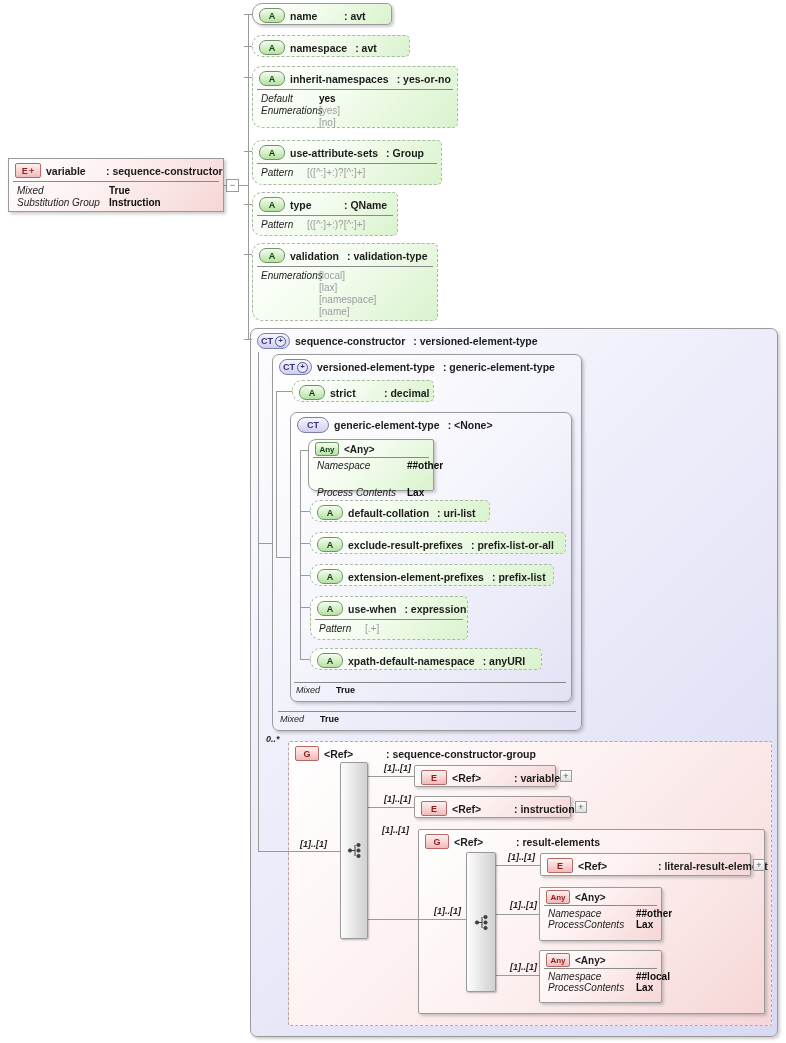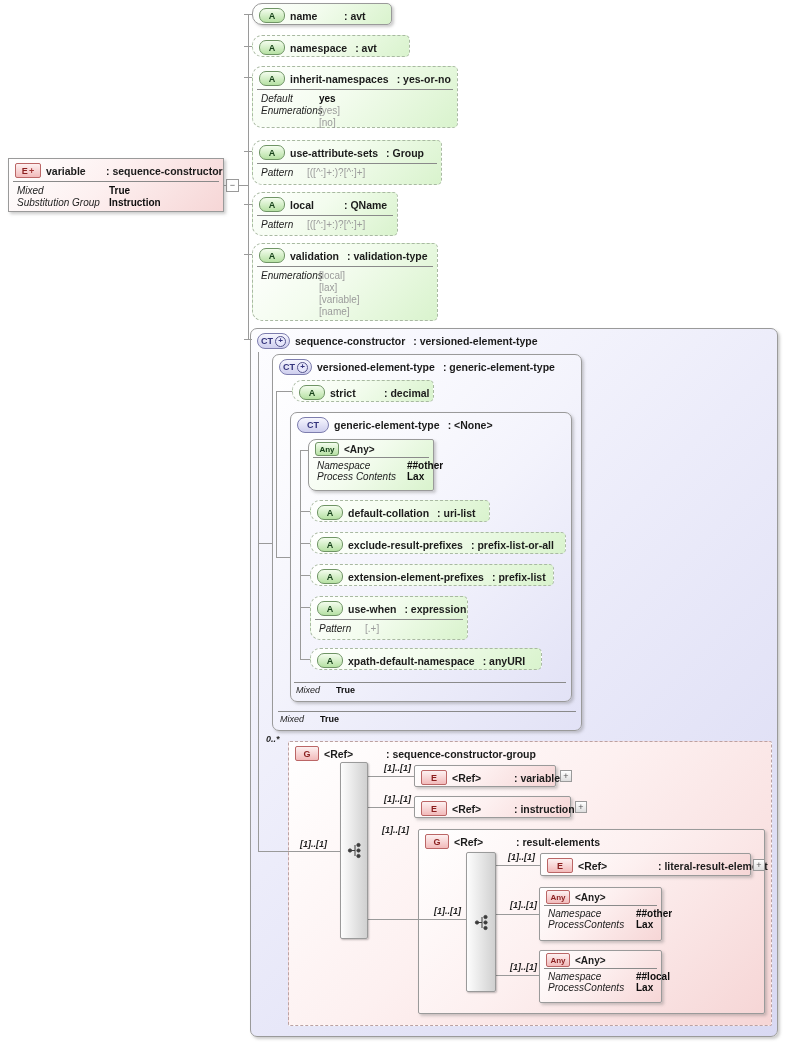--- a/index.html
+++ b/index.html
@@ -222,21 +222,21 @@
       <div class="prow">
           <span class="plab lw46">Pattern</span>
           <span class="pval pdim">[([^:]+:)?[^:]+]</span>
         </div>
     </div>
   </div>
 
   <div class="box dashedg gg rbullet" style="left:252px;top:192px;width:146px;height:44px;">
     <div class="hd">
       <span class="bdg bdgA">A</span>
-      <span class="bn nw46">local</span>
+      <span class="bn nw46">type</span>
       <span>: QName</span>
     </div>
     <div class="sep"></div>
     <div class="rows">
       <div class="prow">
           <span class="plab lw46">Pattern</span>
           <span class="pval pdim">[([^:]+:)?[^:]+]</span>
         </div>
     </div>
   </div>
@@ -252,21 +252,21 @@
       <div class="prow">
           <span class="plab lw58">Enumerations</span>
           <span class="pval pdim">[local]</span>
         </div>
       <div class="prow">
           <span class="plab lw58"></span>
           <span class="pval pdim">[lax]</span>
         </div>
       <div class="prow">
           <span class="plab lw58"></span>
-          <span class="pval pdim">[variable]</span>
+          <span class="pval pdim">[namespace]</span>
         </div>
       <div class="prow">
           <span class="plab lw58"></span>
           <span class="pval pdim">[name]</span>
         </div>
     </div>
   </div>
 
   <div class="box dashedg gg rbullet" style="left:292px;top:380px;width:142px;height:22px;">
     <div class="hd">
@@ -280,21 +280,21 @@
     <div class="hd" style="padding:2px 6px 1px 6px;font-size:10px;">
       <span class="bdg bdgAnyG">Any</span>
       <span>&lt;Any&gt;</span>
     </div>
     <div class="sep"></div>
     <div class="rows" style="padding:2px 6px 2px 8px;">
       <div class="prow" style="line-height:11px;">
           <span class="plab lw90">Namespace</span>
           <span class="pval">##other</span>
         </div>
-      <div class="prow" style="line-height:11px;">
+      <div class="prow" style="line-height:11px;margin-top:16px;">
           <span class="plab lw90">Process Contents</span>
           <span class="pval">Lax</span>
         </div>
     </div>
   </div>
 
   <div class="box dashedg gg rbullet" style="left:310px;top:500px;width:180px;height:22px;">
     <div class="hd">
       <span class="bdg bdgA">A</span>
       <span class="bn">default-collation</span>

